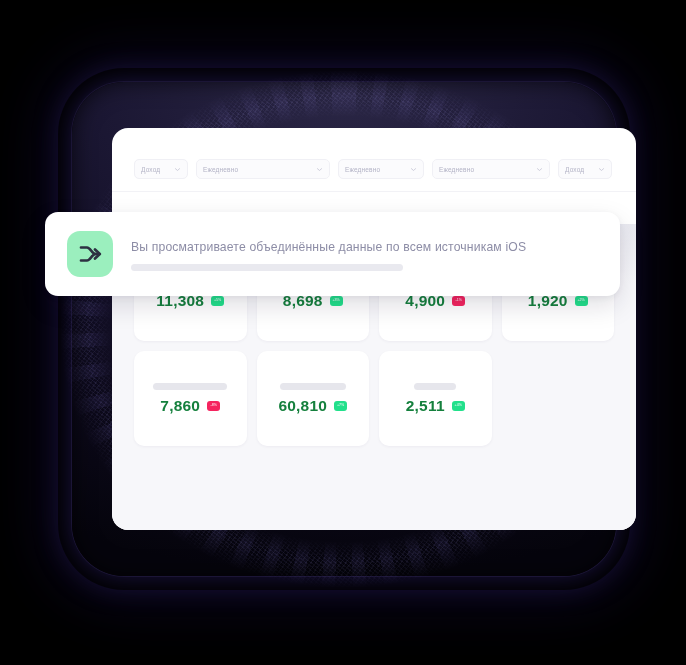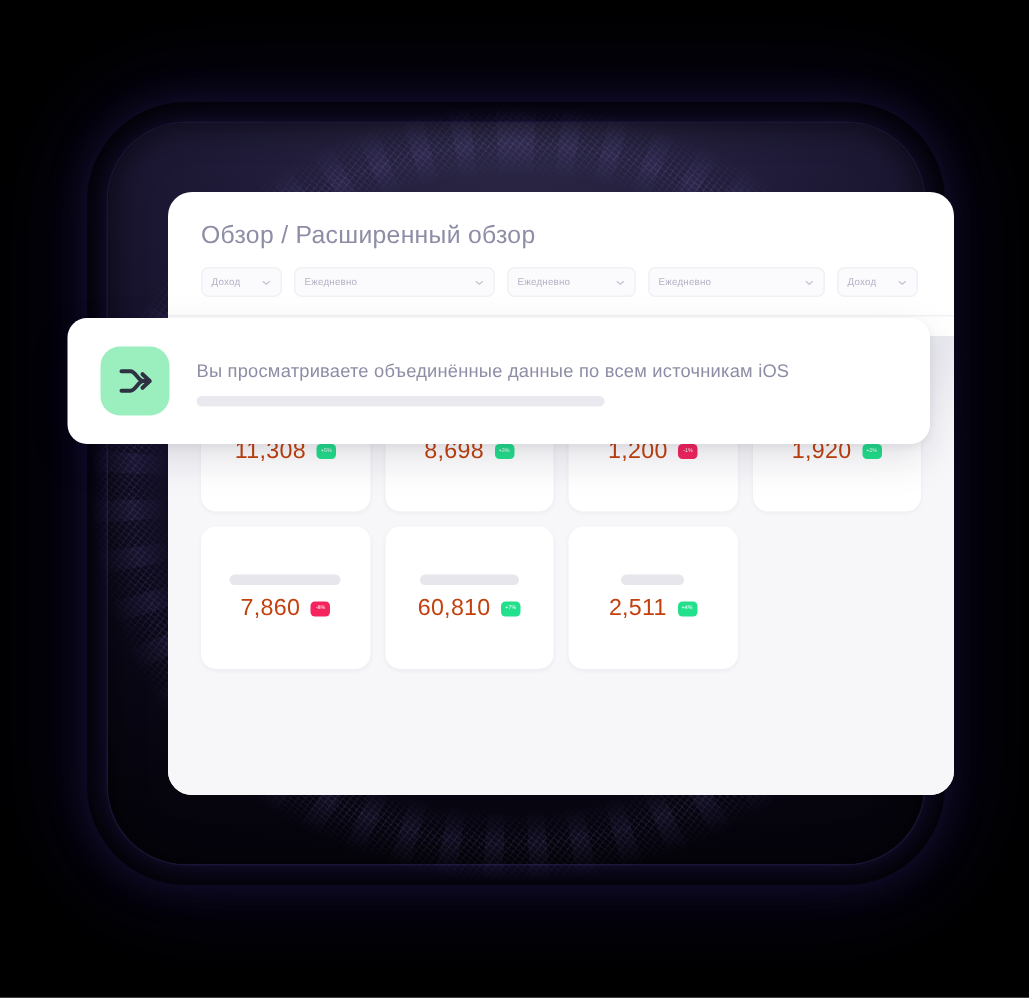--- a/index.html
+++ b/index.html
@@ -146,23 +146,23 @@
     border-radius: 4px;
     background: #e6e6ec;
   }
   .stat-line {
     display: flex;
     align-items: center;
     gap: 7px;
   }
   .stat-value {
     font-size: 15.5px;
-    color: #c2410c;
+    color: #15803d;
     letter-spacing: .2px;
-    font-weight: 400;
+    font-weight: 700;
   }
   .badge {
     height: 10px;
     min-width: 13px;
     border-radius: 3px;
     display: flex;
     align-items: center;
     justify-content: center;
     font-size: 3.6px;
     color: #ffffff;
@@ -231,21 +231,20 @@
 </style>
 </head>
 <body>
 
 <div id="device-frame"></div>
 <div id="frame-noise"></div>
 
 <div id="app-panel">
 
   <div class="panel-header">
-    <div class="page-title">Обзор / Расширенный обзор</div>
     <div class="filter-row" id="filter-row">
         <div class="dropdown dd-w1">
           <span>Доход</span>
           <span class="chev">
             <svg viewBox="0 0 10 10" fill="none">
               <path d="M2 3.8 L5 6.4 L8 3.8" stroke="#c2c2d2" stroke-width="1.1" stroke-linecap="round" stroke-linejoin="round"></path>
             </svg>
           </span>
         </div>
         <div class="dropdown dd-w2">
@@ -297,21 +296,21 @@
         <div class="stat-card">
           <div class="skeleton-bar" style="width: 66px;"></div>
           <div class="stat-line">
             <span class="stat-value">8,698</span>
             <span class="badge up">+3%</span>
           </div>
         </div>
         <div class="stat-card">
           <div class="skeleton-bar" style="width: 21px;"></div>
           <div class="stat-line">
-            <span class="stat-value">1,200</span>
+            <span class="stat-value">4,900</span>
             <span class="badge down">-1%</span>
           </div>
         </div>
         <div class="stat-card">
           <div class="skeleton-bar" style="width: 42px;"></div>
           <div class="stat-line">
             <span class="stat-value">1,920</span>
             <span class="badge up">+2%</span>
           </div>
         </div>

